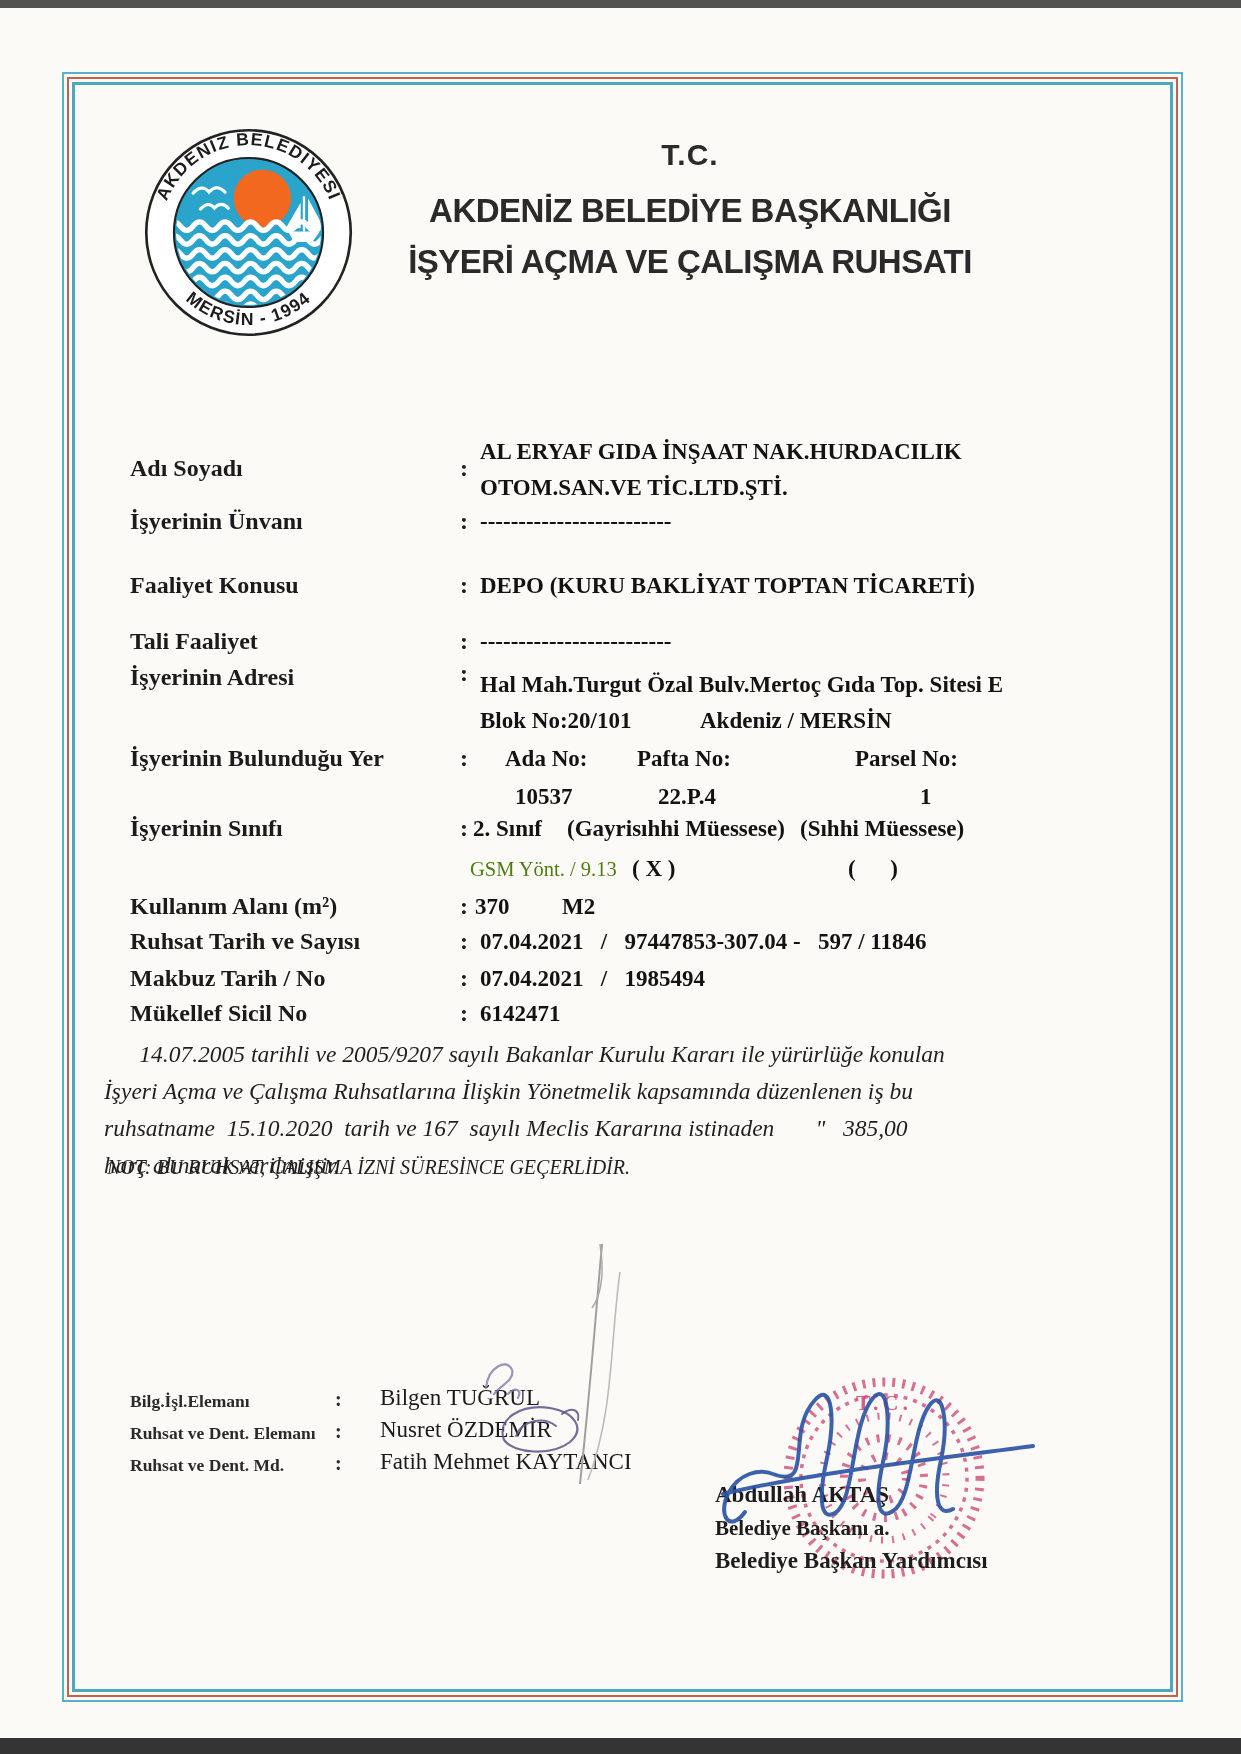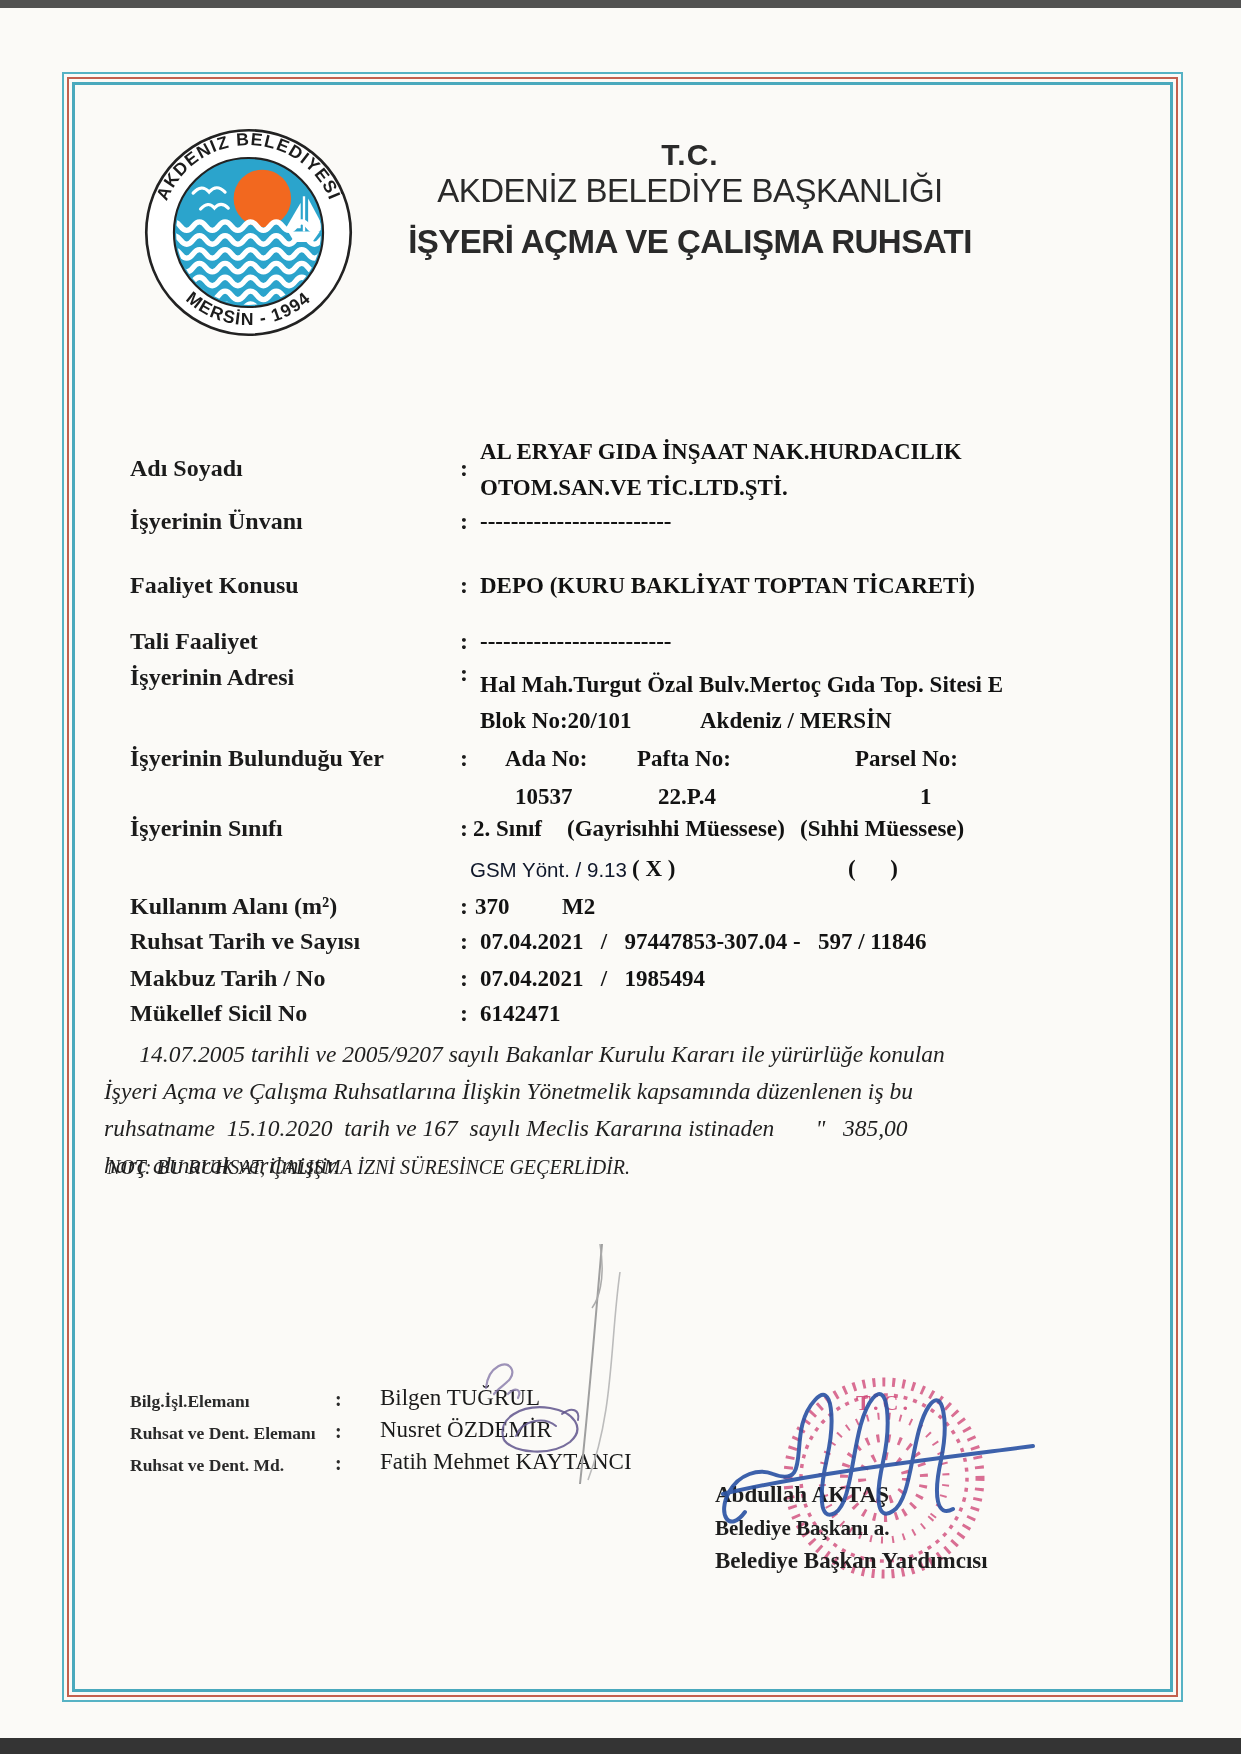--- a/index.html
+++ b/index.html
@@ -13,28 +13,28 @@
   .border-outer{position:absolute;left:62px;top:72px;width:1117px;height:1626px;border:2px solid #56b2c4;}
   .border-mid{position:absolute;inset:3px;border:2px solid #c4604e;}
   .border-inner{position:absolute;inset:3px;border:3px solid #4aa9bd;}
   
   .logo{position:absolute;left:142px;top:126px;width:213px;height:213px;}
   .ring-text{font-family:"Liberation Sans",sans-serif;font-weight:700;font-size:16.5px;letter-spacing:1.2px;fill:#1c1c1c;}
   
   .header{position:absolute;left:355px;top:138px;width:670px;text-align:center;
     font-family:"Liberation Sans",sans-serif;color:#2a2a2a;}
   .tc{font-size:30px;font-weight:700;letter-spacing:1px;}
-  .title1{font-size:33px;font-weight:400;letter-spacing:-0.5px;}
+  .title1{margin-top:20px;font-size:33px;font-weight:700;letter-spacing:-0.5px;}
   .title2{margin-top:13px;font-size:33px;font-weight:700;letter-spacing:-0.5px;}
   
   .row{position:absolute;left:130px;width:1010px;height:40px;}
   .lbl{position:absolute;left:0;top:0;font-weight:700;font-size:24px;white-space:pre;color:#1b1b1b;}
   .colon{position:absolute;left:330px;top:0;font-weight:700;font-size:24px;color:#1b1b1b;}
   .val{position:absolute;left:350px;top:1px;font-weight:700;font-size:23px;white-space:pre;color:#121212;}
-  .sans{font-family:Liberation Sans, sans-serif;font-weight:400;font-size:20.5px;color:#0f172a;}
+  .sans{font-family:Liberation Serif, serif;font-weight:400;font-size:20.5px;color:#4d7c0f;}
   
   .para{position:absolute;left:104px;top:1036px;width:900px;
     font-style:italic;font-size:23.5px;line-height:37px;color:#1f1f1f;}
   .para div{white-space:pre;}
   .note{position:absolute;left:107px;top:1156px;font-style:italic;font-size:20px;color:#1f1f1f;white-space:pre;}
   
   .sigrow{position:absolute;left:130px;width:600px;height:32px;}
   .sig-role{position:absolute;left:0;top:6px;font-size:17.5px;color:#2a2a2a;white-space:pre;font-weight:bold;}
   .sig-colon{position:absolute;left:205px;top:3px;font-size:20px;font-weight:700;color:#2a2a2a;}
   .sig-name{position:absolute;left:250px;top:0;font-size:23px;color:#1a1a1a;white-space:pre;}

